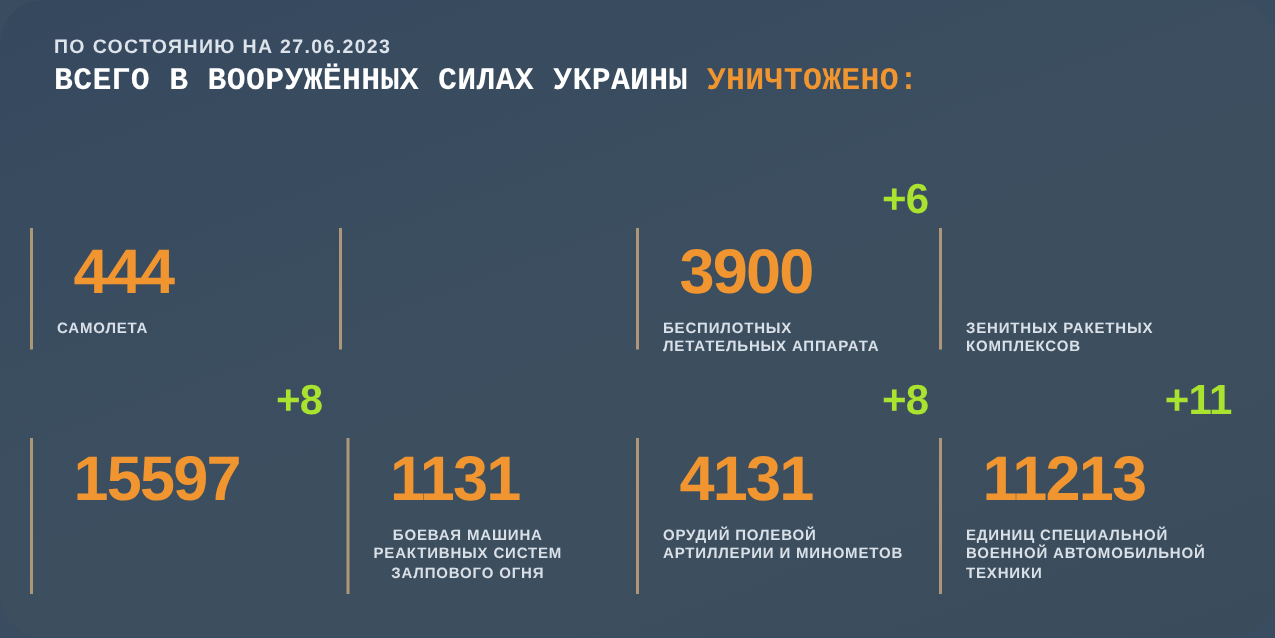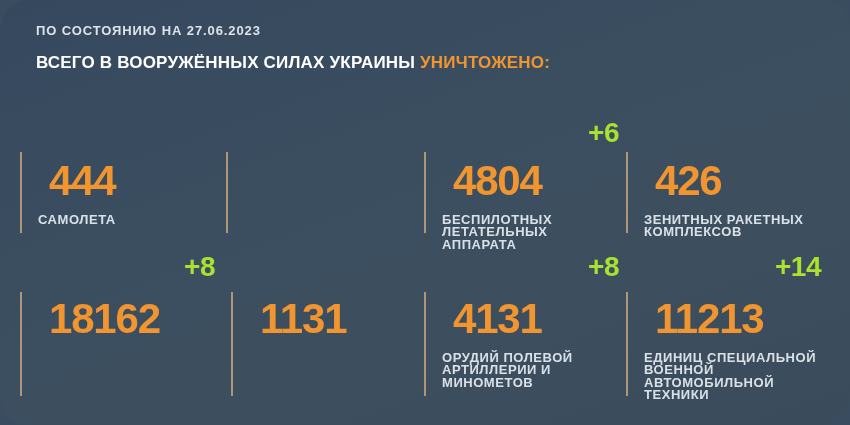--- a/index.html
+++ b/index.html
@@ -35,26 +35,27 @@
   }
   .date-line {
     font-size: 13px;
     font-weight: bold;
     letter-spacing: 0.9px;
     color: #dde3ea;
     line-height: 18px;
     white-space: nowrap;
   }
   .title-line {
-    margin-top: 9px;
-    font-size: 17px;
+    margin-top: 1px;
+    font-size: 21px;
     font-weight: bold;
     letter-spacing: 0.2px;
     line-height: 28px;
     white-space: nowrap;
+    font-family: Liberation Mono, monospace;
   }
   .title-white { color: #ffffff; }
   .title-accent { color: #f0952f; }
 
   
   .row {
     position: absolute;
     left: 0;
     width: 850px;
   }
@@ -112,21 +113,21 @@
     color: #f0952f;
     line-height: 53px;
     white-space: nowrap;
   }
   #row1 .bignum { top: 36px; }
   #row2 .bignum { top: 40px; }
 
   .caption {
     position: absolute;
     left: 1px;
-    font-size: 13px;
+    font-size: 10px;
     font-weight: bold;
     letter-spacing: 0.55px;
     color: #dae0e7;
     line-height: 12.4px;
     text-transform: uppercase;
     white-space: pre-line;
   }
   #row1 .caption { top: 96px; }
   #row2 .caption { top: 100px; }
 </style>
@@ -151,64 +152,66 @@
         <div class="caption">САМОЛЕТА</div>
       </div>
     </div>
     <div class="cell" style="left: 226px; width: 198px;">
       <div class="divider"></div>
     </div>
     <div class="cell" style="left: 424px; width: 202px;">
       <div class="divider"></div>
       <div class="cell-inner">
         <div class="delta">+6</div>
-        <div class="bignum">4804</div>
+        <div class="bignum">3900</div>
         <div class="caption">БЕСПИЛОТНЫХ
 ЛЕТАТЕЛЬНЫХ АППАРАТА</div>
       </div>
     </div>
     <div class="cell" style="left: 626px; width: 224px;">
       <div class="divider"></div>
       <div class="cell-inner">
 
-        <div class="bignum">426</div>
         <div class="caption">ЗЕНИТНЫХ РАКЕТНЫХ
 КОМПЛЕКСОВ</div>
       </div>
     </div>
   </div>
 
   <div class="row" id="row2">
     <div class="cell" style="left: 20px; width: 211px;">
       <div class="divider"></div>
       <div class="cell-inner">
         <div class="delta">+8</div>
-        <div class="bignum">18162</div>
+        <div class="bignum">15597</div>
       </div>
     </div>
     <div class="cell" style="left: 231px; width: 193px; text-align: center;">
       <div class="divider"></div>
       <div class="cell-inner">
 
         <div class="bignum">1131</div>
+        <div class="caption">БОЕВАЯ МАШИНА
+РЕАКТИВНЫХ СИСТЕМ
+ЗАЛПОВОГО ОГНЯ</div>
       </div>
     </div>
     <div class="cell" style="left: 424px; width: 202px;">
       <div class="divider"></div>
       <div class="cell-inner">
         <div class="delta">+8</div>
         <div class="bignum">4131</div>
         <div class="caption">ОРУДИЙ ПОЛЕВОЙ
 АРТИЛЛЕРИИ И МИНОМЕТОВ</div>
       </div>
     </div>
     <div class="cell" style="left: 626px; width: 224px;">
       <div class="divider"></div>
       <div class="cell-inner">
-        <div class="delta">+14</div>
+        <div class="delta">+11</div>
         <div class="bignum">11213</div>
         <div class="caption">ЕДИНИЦ СПЕЦИАЛЬНОЙ
 ВОЕННОЙ АВТОМОБИЛЬНОЙ
 ТЕХНИКИ</div>
       </div>
     </div>
   </div>
 
 </div>
 

